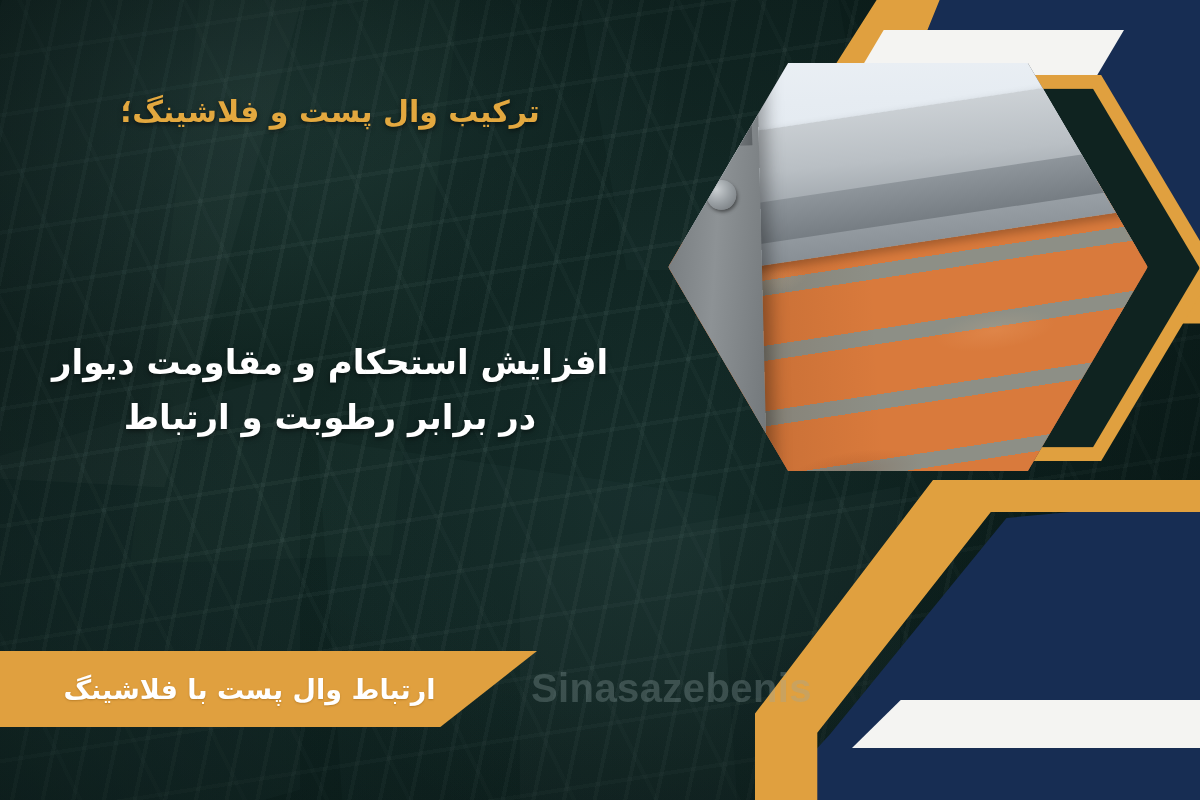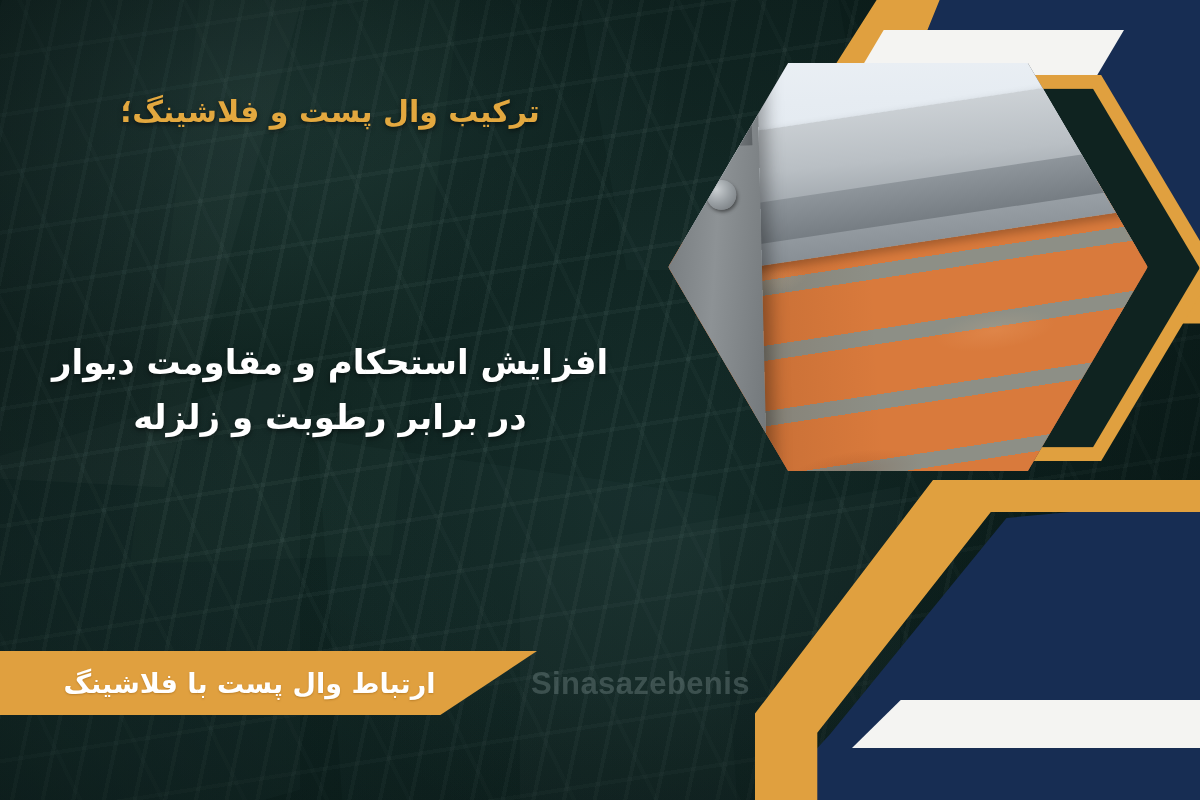--- a/index.html
+++ b/index.html
@@ -242,21 +242,21 @@
     line-height: 1.62;
     text-shadow: 0 2px 5px rgba(0,0,0,0.5);
     direction: rtl;
   }
   .subtitle .l2 { display:block; }
 
   
   .banner {
     position: absolute;
     left: 0; top: 651px;
-    width: 537px; height: 64px;
+    width: 537px; height: 76px;
     background: var(--gold);
     clip-path: polygon(0 0, 100% 0, 82% 100%, 0 100%);
     display: flex;
     align-items: center;
     justify-content: flex-start;
   }
   .banner span {
     display:block;
     width: 100%;
     padding-right: 38px;
@@ -266,21 +266,21 @@
     font-weight: 700;
     direction: rtl;
     text-shadow: 0 1px 2px rgba(120,70,0,0.35);
   }
 
   
   .watermark {
     position: absolute;
     left: 531px; top: 666px;
     color: rgba(150,170,168,0.30);
-    font-size: 31px;
+    font-size: 40px;
     font-weight: 700;
     letter-spacing: 0.4px;
     direction: ltr;
     font-family: "Liberation Sans", sans-serif;
   }
 
   :root {
     --navy: #172d53;
     --gold: #e0a03f;
     --gold-text: #e3a83f;
@@ -327,21 +327,21 @@
         <div class="ph-bolt b1"></div>
         <div class="ph-bolt b2"></div>
       </div>
     </div>
   </div>
 
   <div class="title">ترکیب وال پست و فلاشینگ؛</div>
 
   <div class="subtitle">
     <span class="l1">افزایش استحکام و مقاومت دیوار</span>
-    <span class="l2">در برابر رطوبت و زلزله</span>
+    <span class="l2">در برابر رطوبت و ارتباط</span>
   </div>
 
   <div class="banner">
     <span>ارتباط وال پست با فلاشینگ</span>
   </div>
 
   <div class="watermark">Sinasazebenis</div>
 
 </div>
 

